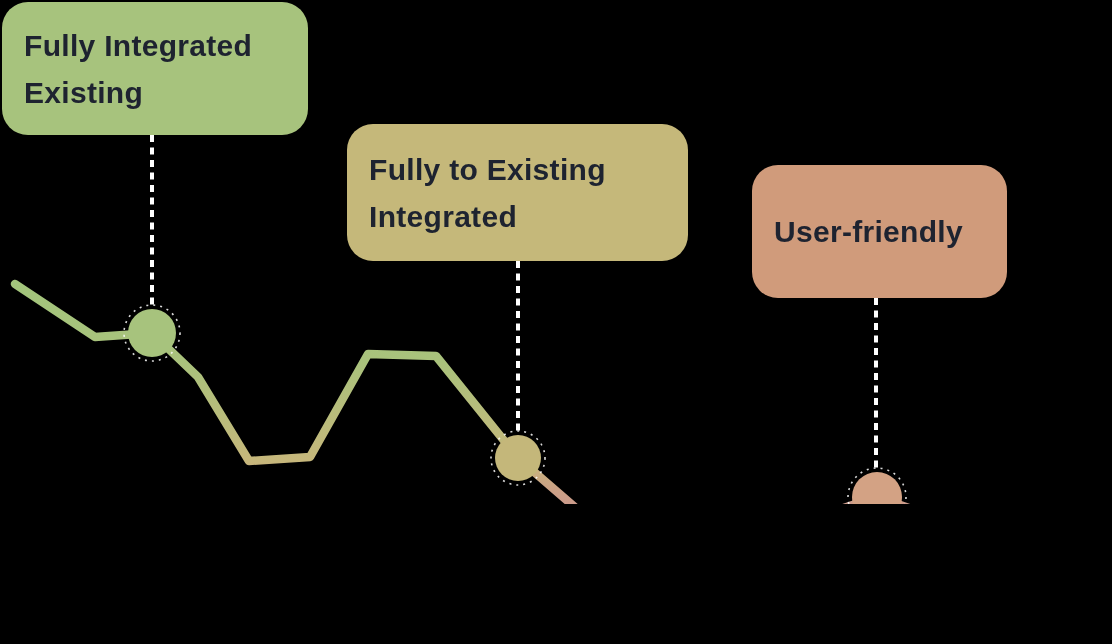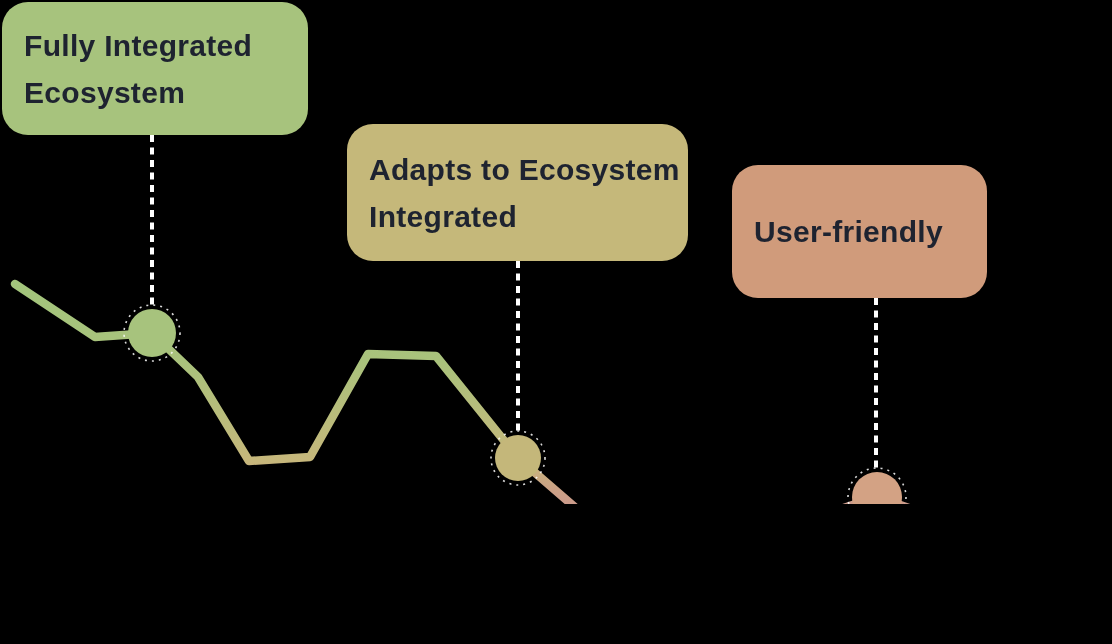--- a/index.html
+++ b/index.html
@@ -49,21 +49,21 @@
     box-sizing: border-box;
     color: #1e2330;
     font-weight: 700;
     font-size: 30px;
     line-height: 47px;
     letter-spacing: 0.3px;
     white-space: nowrap;
   }
   .callout-1 { left: 2px;   top: 2px;   width: 306px; height: 133px; background: #a7c37d; }
   .callout-2 { left: 347px; top: 124px; width: 341px; height: 137px; background: #c5b87a; }
-  .callout-3 { left: 732px; top: 165px; width: 255px; height: 133px; background: #d09b7b; }
+  .callout-3 { left: 752px; top: 165px; width: 255px; height: 133px; background: #d09b7b; }
 </style>
 </head>
 <body>
 
 <div class="stage">
 
   <svg width="1112" height="644" viewBox="0 0 1112 644">
     <defs>
       <linearGradient id="lineGrad" gradientUnits="userSpaceOnUse" x1="0" y1="282" x2="0" y2="640">
         <stop offset="0%" stop-color="#a3c57c"></stop>
@@ -91,25 +91,25 @@
       <circle class="dot" cx="518" cy="458" r="23" fill="#c4b77a"></circle>
     </g>
     <g>
       <circle class="marker-ring" cx="877" cy="497" r="29"></circle>
       <circle class="dot" cx="877" cy="497" r="25" fill="#d3a284"></circle>
     </g>
   </svg>
 
   <div class="callout callout-1">
     <span>Fully Integrated</span>
-    <span>Ecosystem</span>
+    <span>Existing</span>
   </div>
 
   <div class="callout callout-2">
-    <span>Adapts to Ecosystem</span>
+    <span>Fully to Existing</span>
     <span>Integrated</span>
   </div>
 
   <div class="callout callout-3">
     <span>User-friendly</span>
   </div>
 
 </div>
 
 </body></html>

